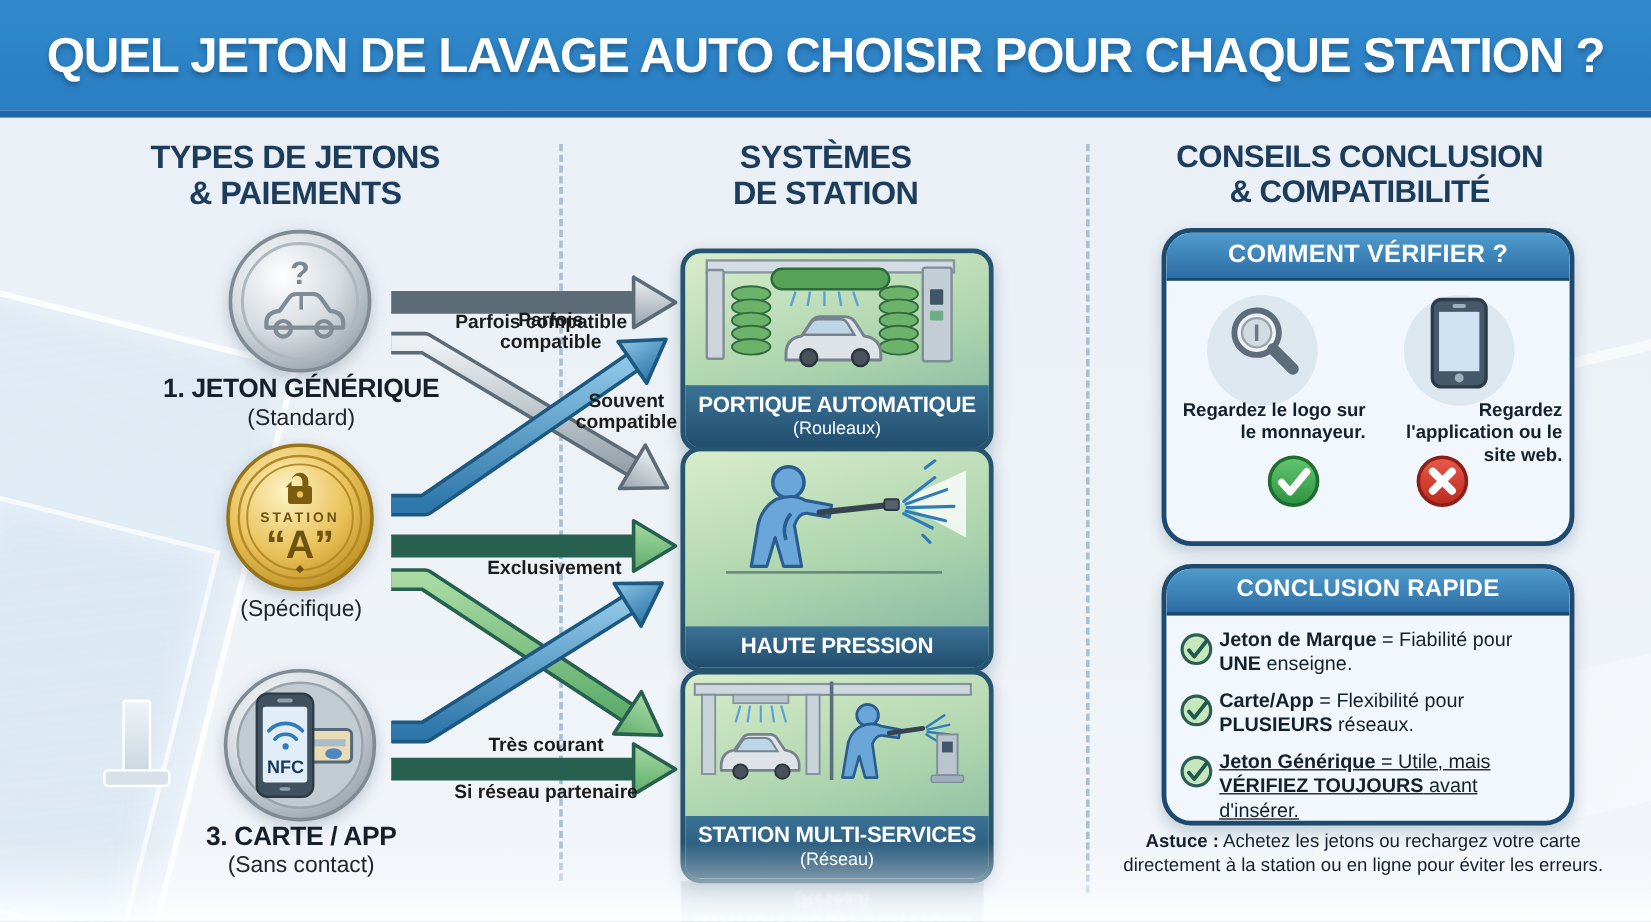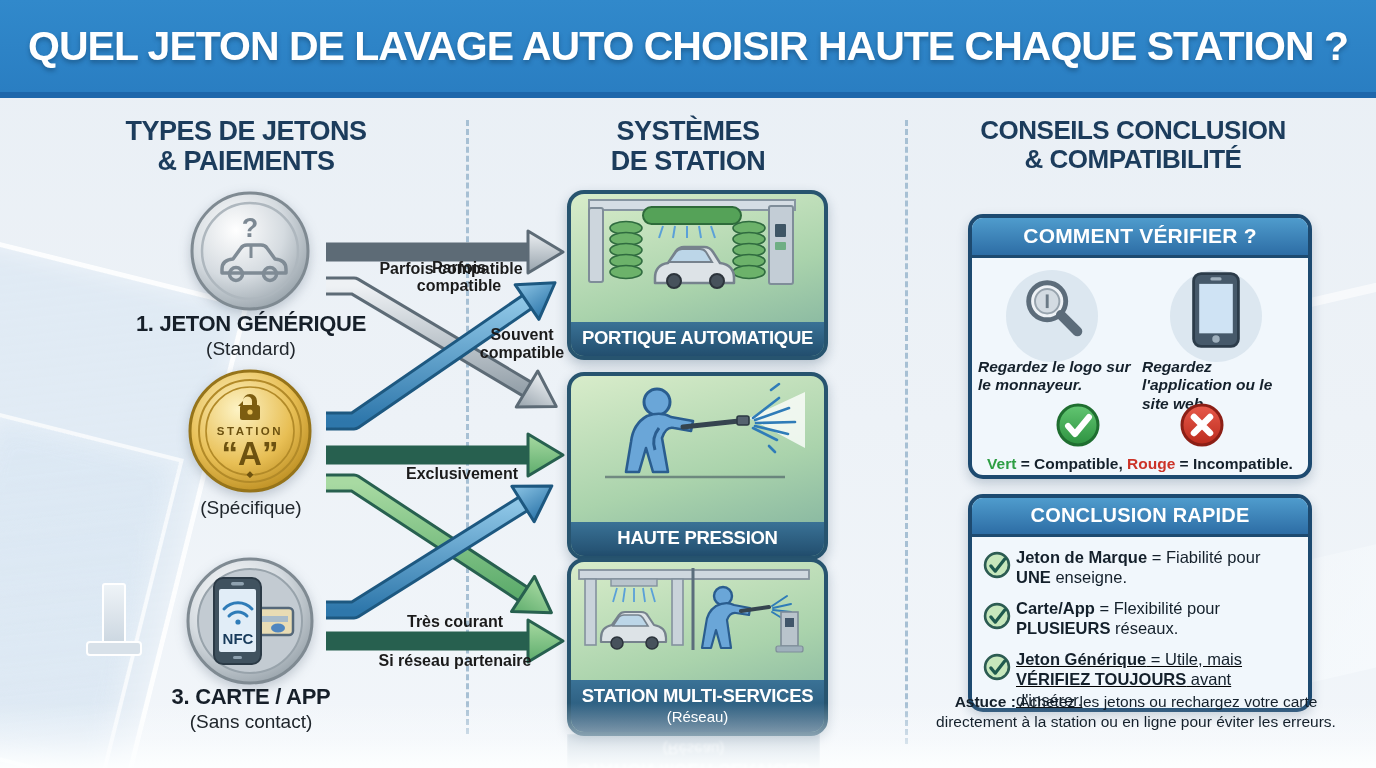--- a/index.html
+++ b/index.html
@@ -44,28 +44,28 @@
   .st-box{position:absolute;left:567px;width:253px;border:4px solid #27546f;border-radius:17px;
     overflow:hidden;display:flex;flex-direction:column;z-index:3;
     box-shadow:0 5px 12px rgba(25,55,85,.25);background:linear-gradient(165deg,#d8ecca 0%,#aad3ac 55%,#7fb09e 100%);}
   .st-ill{flex:1;position:relative;}
   .st-band{background:linear-gradient(180deg,#3a7296,#224e6e);text-align:center;color:#fff;padding:5px 2px 7px;}
   .st-name{font-size:18.5px;font-weight:800;letter-spacing:-.3px;}
   .st-sub{font-size:15px;margin-top:1px;}
   .refl{position:absolute;left:567px;top:734px;width:253px;height:34px;overflow:hidden;z-index:2;}
   .refl-in{transform:scaleY(-1);opacity:.22;filter:blur(1.2px);}
   
-  .card{position:absolute;left:968px;width:336px;border:4px solid #1d4a70;border-radius:15px;overflow:hidden;
-    background:#f1f7fc;z-index:3;box-shadow:0 5px 12px rgba(25,55,85,.22);margin-top:24px;}
+  .card{position:absolute;left:968px;width:336px;border:4px solid #1d4a70;border-radius:25px;overflow:hidden;
+    background:#f1f7fc;z-index:3;box-shadow:0 5px 12px rgba(25,55,85,.22);}
   .card-hd{background:linear-gradient(180deg,#4f9ccd,#2d6da5);color:#fff;text-align:center;
     font-weight:800;font-size:21px;letter-spacing:.2px;padding:6px 0 7px;border-bottom:3px solid #1d4a70;}
   .v-body{position:relative;height:214px;}
   .blob{position:absolute;width:92px;height:92px;border-radius:50%;background:#dce7f0;}
   .v-ic{position:absolute;}
-  .v-txt{position:absolute;width:160px;text-align:left;font-size:15.5px;font-weight:600;color:#14202b;line-height:1.18;font-style:italic;}
+  .v-txt{position:absolute;width:160px;text-align:right;font-size:15.5px;font-weight:600;color:#14202b;line-height:1.18;}
   .legend{position:absolute;left:0;top:197px;width:100%;text-align:center;font-size:15.5px;color:#14202b;font-weight:600;}
   .legend .vert{color:#2e9e44;font-weight:800;}
   .legend .rouge{color:#cc3328;font-weight:800;}
   .c-body{position:relative;padding:10px 10px 8px 10px;}
   .c-item{display:flex;align-items:flex-start;margin-bottom:10px;}
   .c-ic{flex:0 0 34px;margin-top:3px;}
   .c-txt{font-size:16.5px;color:#14202b;line-height:1.24;}
   .c-txt b{font-weight:800;}
   .astuce{position:absolute;left:915px;top:692px;width:442px;text-align:center;font-size:15.5px;
     color:#14202b;line-height:1.3;z-index:6;}
@@ -77,21 +77,21 @@
 <div id="stage">
 
   <div class="pane pane1"></div>
   <div class="pane pane2"></div>
   <div class="post"></div>
   <div class="postbase"></div>
   <div class="glassline"></div>
   <div class="glassline2"></div>
 
   <div class="banner">
-    <h1>QUEL JETON DE LAVAGE AUTO CHOISIR HAUTE CHAQUE STATION ?</h1>
+    <h1>QUEL JETON DE LAVAGE AUTO CHOISIR POUR CHAQUE STATION ?</h1>
   </div>
 
   <div class="divider" style="left:466px;top:120px;height:614px;"></div>
   <div class="divider" style="left:905px;top:120px;height:624px;"></div>
 
   <div class="hdr" style="left:66px;top:116px;width:360px;">
     <div>TYPES DE JETONS</div>
     <div>&amp; PAIEMENTS</div>
   </div>
   <div class="hdr" style="left:558px;top:116px;width:260px;">
@@ -251,21 +251,21 @@
     <div>compatible</div>
   </div>
   <div class="alabel" style="left:522px;top:326px;">
     <div>Souvent</div>
     <div>compatible</div>
   </div>
   <div class="alabel" style="left:462px;top:465px;">Exclusivement</div>
   <div class="alabel" style="left:455px;top:613px;">Très courant</div>
   <div class="alabel" style="left:455px;top:652px;">Si réseau partenaire</div>
 
-  <div class="st-box" style="top:190px;height:162px;">
+  <div class="st-box" style="top:207px;height:162px;">
     <div class="st-ill">
       <svg width="245" height="100" viewBox="0 0 245 100">
         <rect x="18" y="6" width="206" height="10" fill="#d5dde4" stroke="#8795a1" stroke-width="2"></rect>
         <rect x="18" y="14" width="14" height="74" rx="2" fill="#cdd6dd" stroke="#7f8d99" stroke-width="2"></rect>
         <rect x="198" y="12" width="24" height="78" rx="2" fill="#c3cdd6" stroke="#7f8d99" stroke-width="2"></rect>
         <rect x="204" y="30" width="11" height="13" rx="1" fill="#3f5666"></rect>
         <rect x="204" y="48" width="11" height="8" rx="1" fill="#6fae84"></rect>
         <rect x="72" y="13" width="98" height="17" rx="8.5" fill="#55a258" stroke="#2e6b3a" stroke-width="2"></rect>
         <g fill="#6cb26a" stroke="#2f6b3f" stroke-width="1.6">
           <ellipse cx="55" cy="34" rx="16" ry="6.5"></ellipse>
@@ -289,20 +289,21 @@
         <g>
           <path d="M84,84 q0,-13 13,-15 l8,-12 q3,-4 8,-4 h20 q6,0 9,5 l7,11 q14,2 14,15 v5 h-79 z" fill="#dde3e7" stroke="#76828d" stroke-width="2.5" stroke-linejoin="round"></path>
           <path d="M98,68 l7,-10 q2,-3 6,-3 h18 q4,0 6,3 l6,10 z" fill="#bcd6e8" stroke="#76828d" stroke-width="2"></path>
           <circle cx="103" cy="87" r="7" fill="#47525c" stroke="#2c343c" stroke-width="2"></circle>
           <circle cx="146" cy="87" r="7" fill="#47525c" stroke="#2c343c" stroke-width="2"></circle>
         </g>
       </svg>
     </div>
     <div class="st-band">
       <div class="st-name">PORTIQUE AUTOMATIQUE</div>
+      <div class="st-sub">(Rouleaux)</div>
     </div>
   </div>
 
   <div class="st-box" style="top:372px;height:180px;">
     <div class="st-ill">
       <svg width="245" height="116" viewBox="0 0 245 116">
         <polygon points="178,42 234,16 234,72" fill="rgba(255,255,255,.78)"></polygon>
         <g stroke="#2f7cb8" stroke-width="2.6" stroke-linecap="round">
           <line x1="182" y1="42" x2="208" y2="22"></line>
             <line x1="184" y1="44" x2="218" y2="32"></line>
@@ -407,21 +408,20 @@
           <circle cx="24" cy="24" r="20" fill="url(#gCheck)" stroke="#1f6e30" stroke-width="3"></circle>
           <path d="M14,25 l7,8 l14,-17" fill="none" stroke="#fff" stroke-width="6" stroke-linecap="round" stroke-linejoin="round"></path>
         </svg>
       </div>
       <div class="v-ic" style="left:206px;top:143px;">
         <svg width="48" height="48" viewBox="0 0 48 48">
           <circle cx="24" cy="24" r="20" fill="url(#gCross)" stroke="#8c1f16" stroke-width="3"></circle>
           <path d="M16,16 L32,32 M32,16 L16,32" stroke="#fff" stroke-width="6.5" stroke-linecap="round"></path>
         </svg>
       </div>
-      <div class="legend"><span class="vert">Vert</span><span> = Compatible, </span><span class="rouge">Rouge</span><span> = Incompatible.</span></div>
     </div>
   </div>
 
   <div class="card" style="top:470px;height:210px;">
     <div class="card-hd" style="font-size:20px;">CONCLUSION RAPIDE</div>
     <div class="c-body">
       <div class="c-item">
         <div class="c-ic">
           <svg width="30" height="30" viewBox="0 0 34 34">
             <circle cx="17" cy="17" r="13.5" fill="#c6e7bc" stroke="#2c5c52" stroke-width="3"></circle>

